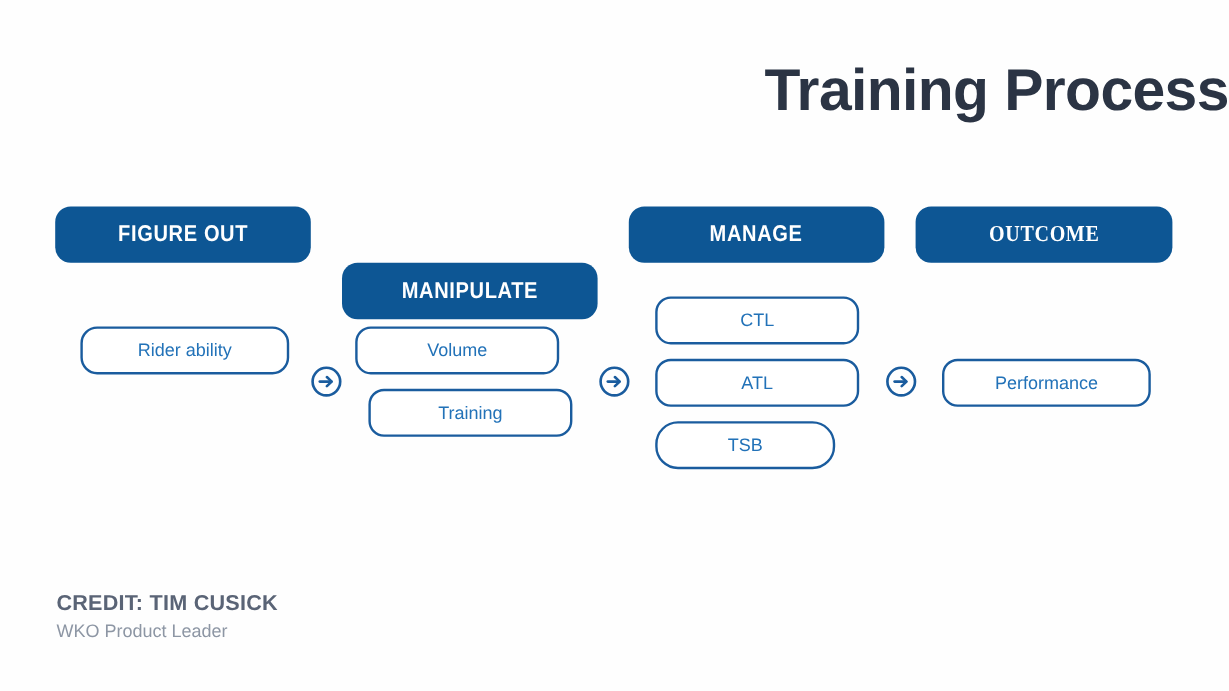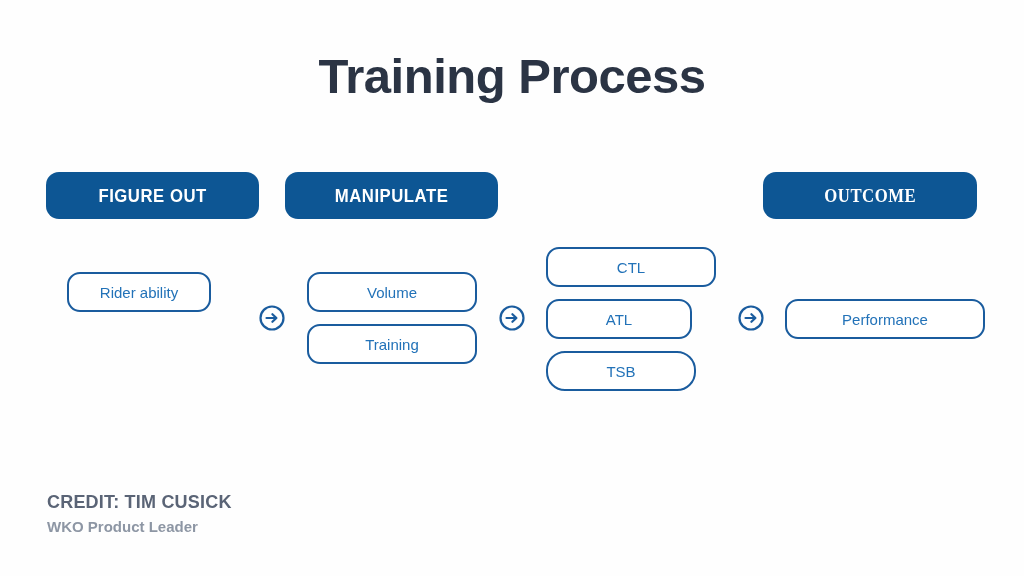--- a/index.html
+++ b/index.html
@@ -21,21 +21,21 @@
     height: 576px;
     background: #fefefe;
   }
 
   
   #slide-title {
     position: absolute;
     top: 50px;
     left: 0;
     width: 1024px;
-    text-align: center;
+    text-align: right;
     font-size: 49px;
     font-weight: bold;
     letter-spacing: -0.5px;
     color: #2b3444;
     line-height: 1.1;
   }
 
   
   .stage-header {
     position: absolute;
@@ -52,52 +52,52 @@
     justify-content: center;
     font-stretch: condensed;
     transform-origin: center;
   }
   .stage-header .hdr-text {
     display: inline-block;
     transform: scaleX(0.88);
   }
 
   #hdr-0 { left: 46px;  width: 213px; }
-  #hdr-1 { left: 285px; width: 213px; }
+  #hdr-1 { left: 285px; width: 213px; margin-top: 47px; }
   #hdr-2 { left: 524px; width: 213px; }
   #hdr-3 { left: 763px; width: 214px; font-family: Liberation Serif, serif; }
 
   
   .item-box {
     position: absolute;
     height: 40px;
     box-sizing: border-box;
     border: 2px solid #1a5c9e;
     border-radius: 13px;
     background: #ffffff;
     color: #2272b8;
     font-size: 15px;
     display: flex;
     align-items: center;
     justify-content: center;
     white-space: nowrap;
   }
 
   
-  #box-c0-0 { left: 67px;  width: 144px; top: 272px; }
+  #box-c0-0 { left: 67px;  width: 174px; top: 272px; border-radius: 14px; }
   #box-c0-1 { left: 67px;  width: 171px; top: 324px; }
   
-  #box-c1-0 { left: 307px; width: 170px; top: 272px; }
+  #box-c1-0 { left: 296px; width: 170px; top: 272px; }
   #box-c1-1 { left: 307px; width: 170px; top: 324px; }
   
   #box-c2-0 { left: 546px; width: 170px; top: 247px; }
-  #box-c2-1 { left: 546px; width: 146px; top: 299px; }
+  #box-c2-1 { left: 546px; width: 170px; top: 299px; }
   #box-c2-2 { left: 546px; width: 150px; top: 351px; border-radius: 19px; }
   
-  #box-c3-0 { left: 785px; width: 200px; top: 299px; }
+  #box-c3-0 { left: 785px; width: 174px; top: 299px; }
 
   
   .arrow-icon {
     position: absolute;
     top: 304px;
     width: 28px;
     height: 28px;
     line-height: 0;
   }
   #arrow-0 { left: 258px; }
@@ -113,38 +113,41 @@
   #credit-name {
     font-size: 18px;
     font-weight: bold;
     color: #5a6476;
     letter-spacing: 0.2px;
     line-height: 1.35;
     text-align: right;
   }
   #credit-role {
     font-size: 15px;
-    font-weight: bold;
+    font-weight: normal;
     color: #8d96a4;
     line-height: 1.5;
     margin-top: 2px;
   }
 </style>
 </head>
 <body>
 
 <div id="slide">
 
   <div id="slide-title">Training Process</div>
 
   <div class="stage-header" id="hdr-0">
     <span class="hdr-text">FIGURE OUT</span>
   </div>
   <div class="stage-header" id="hdr-1">
     <span class="hdr-text">MANIPULATE</span>
+  </div>
+  <div class="stage-header" id="hdr-2">
+    <span class="hdr-text">MANAGE</span>
   </div>
   <div class="stage-header" id="hdr-3">
     <span class="hdr-text">OUTCOME</span>
   </div>
 
   <div class="item-box" id="box-c0-0">Rider ability</div>
 
   <div class="arrow-icon" id="arrow-0">
     <svg width="28" height="28" viewBox="0 0 28 28" aria-hidden="true">
       <circle cx="14" cy="14" r="11.5" fill="none" stroke="#1a5c9e" stroke-width="2.2"></circle>

